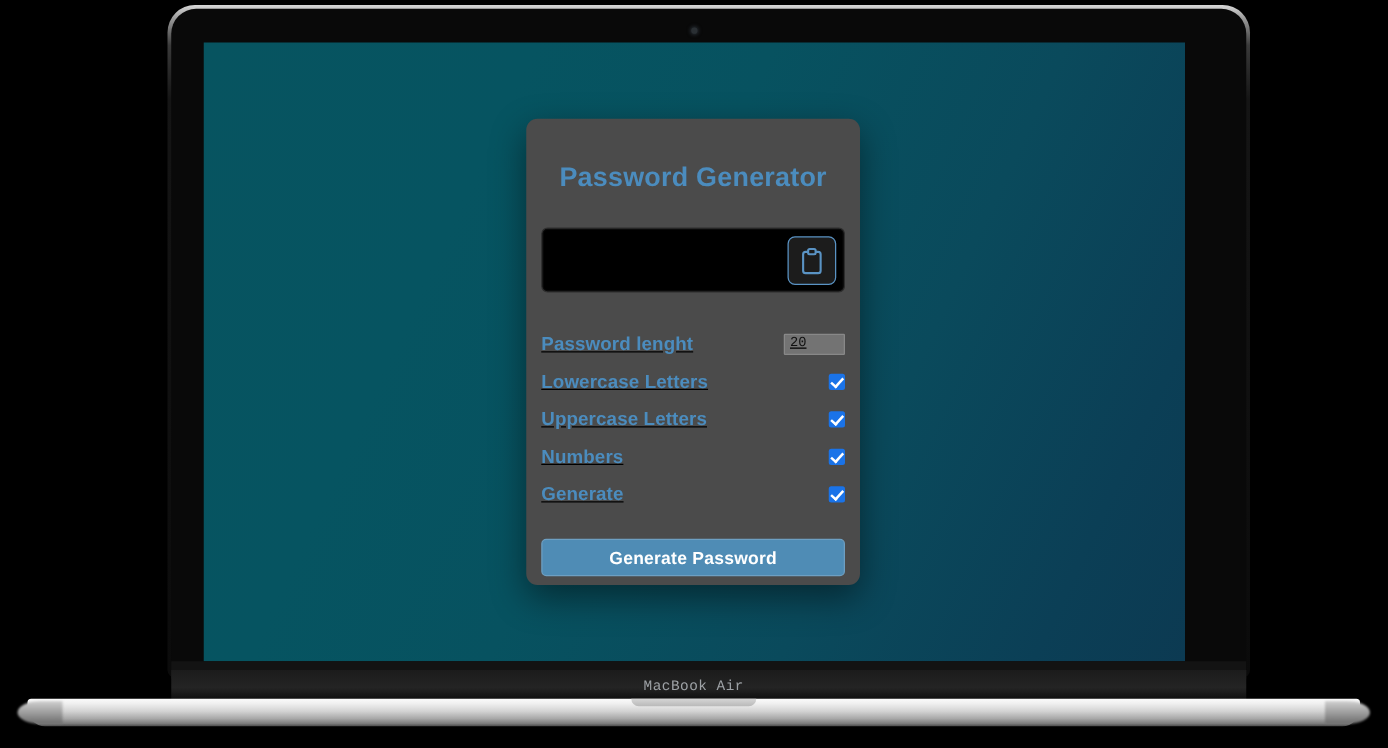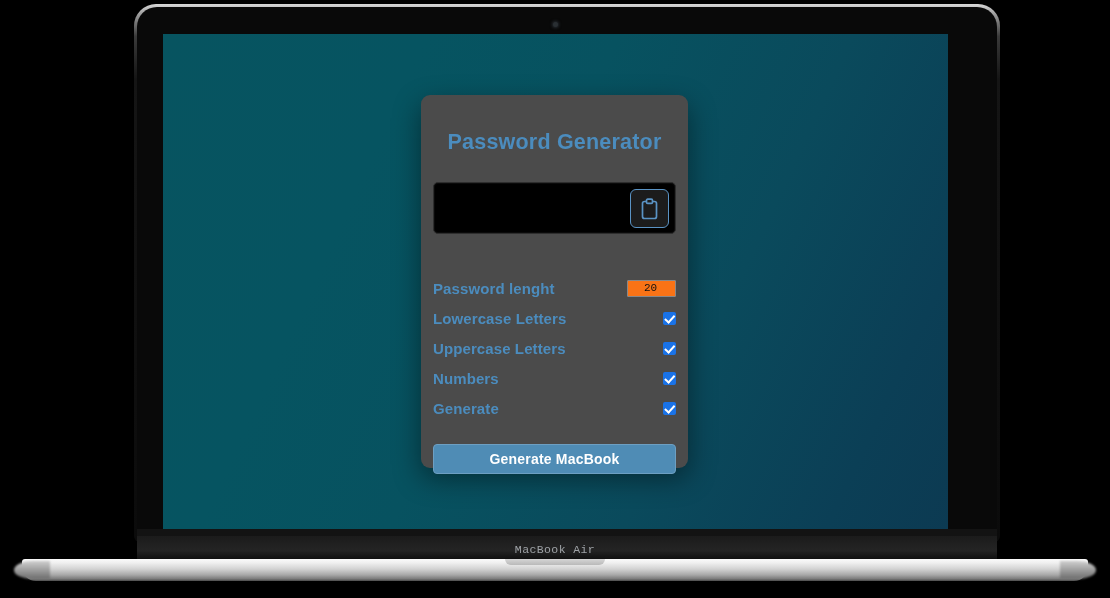--- a/index.html
+++ b/index.html
@@ -171,43 +171,43 @@
     background: #1c1c1c;
     display: flex;
     align-items: center;
     justify-content: center;
     cursor: pointer;
     padding: 0;
   }
   .copy-btn svg { display: block; }
 
   
-  .options { margin-top: 39px; }
+  .options { margin-top: 26px; text-decoration: underline; }
   .opt-row {
     display: flex;
     align-items: center;
     justify-content: space-between;
     height: 30px;
   }
   .opt-label {
     font-size: 15px;
     font-weight: bold;
     color: #4b8cbe;
     letter-spacing: 0.1px;
   }
   .len-input {
     width: 49px;
     height: 17px;
-    background: #f97316;
+    background: #737373;
     border: 1px solid #888888;
     border-radius: 1px;
     color: #111111;
     font-family: "Liberation Mono", monospace;
     font-size: 11px;
-    padding: 0 16px;
+    padding: 0 4px;
     line-height: 15px;
   }
   .cbx {
     width: 13px; height: 13px;
     border-radius: 2px;
     background: #1a73e8;
     position: relative;
     cursor: pointer;
     flex: 0 0 auto;
   }
@@ -290,21 +290,21 @@
             <span class="cbx"></span>
           </div>
 
           <div class="opt-row">
             <span class="opt-label">Generate</span>
             <span class="cbx"></span>
           </div>
 
         </div>
 
-        <button class="generate-btn">Generate MacBook</button>
+        <button class="generate-btn">Generate Password</button>
 
       </div>
 
     </div>
 
     <div class="hinge"></div>
     <div class="hinge-bar"></div>
     <div class="hinge-label">MacBook Air</div>
 
     <div class="base"></div>

